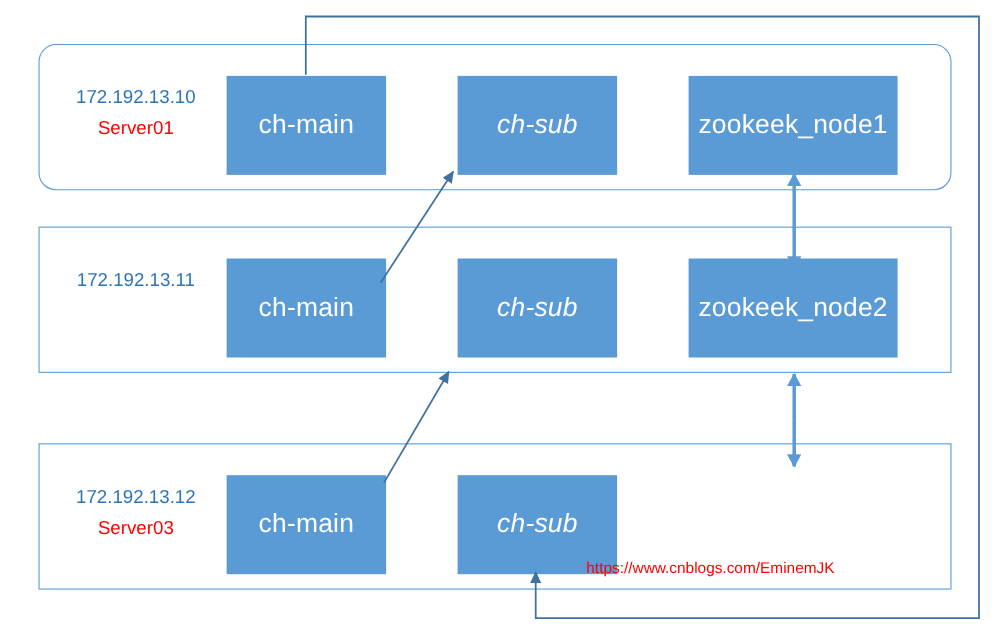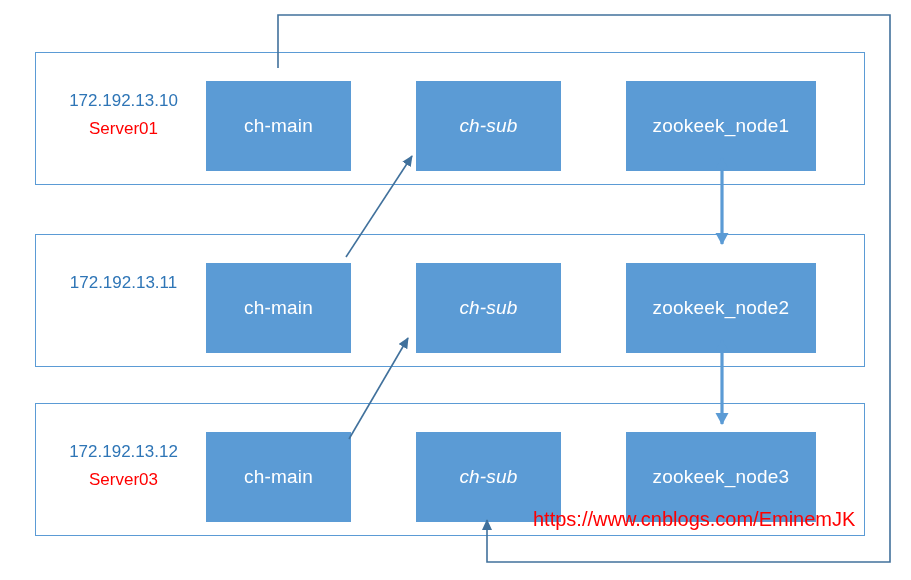--- a/index.html
+++ b/index.html
@@ -15,44 +15,44 @@
   *{margin:0;padding:0;box-sizing:border-box;}
   html,body{background:#ffffff;}
   body{
     width:911px;height:580px;position:relative;overflow:hidden;
     font-family:"Liberation Sans", sans-serif;
   }
   .server{
     position:absolute;left:35px;width:830px;height:133px;
     border:1px solid var(--container-border);background:#ffffff;
   }
-  #server-1{top:52px;}
-  #server-2{top:234px;}
+  #server-1{top:40px;border-radius:16px;}
+  #server-2{top:206px;}
   #server-3{top:403px;}
   .server-label{
     position:absolute;left:10px;top:36px;width:155px;text-align:center;
   }
   .ip{color:var(--ip-text);font-size:17px;line-height:1.4;}
   .name{color:var(--server-name);font-size:17px;line-height:1.4;margin-top:4px;}
   .node{
     position:absolute;top:28px;height:90px;background:var(--box-fill);
     color:var(--box-text);display:flex;align-items:center;justify-content:center;
-    font-size:19px;letter-spacing:.2px;
+    font-size:24px;letter-spacing:.2px;
   }
   .node.main{left:170px;width:145px;}
   .node.sub{left:380px;width:145px;font-style:italic;}
   .node.zk{left:590px;width:190px;}
   svg.overlay{position:absolute;inset:0;pointer-events:none;}
   .thin{fill:none;stroke:var(--arrow-dark);stroke-width:1.6;}
   .thick{fill:none;stroke:var(--arrow-light);stroke-width:3.2;}
   .mk-dark{fill:var(--arrow-dark);}
   .mk-light{fill:var(--arrow-light);}
   .footer-link{
     position:absolute;left:533px;top:508px;color:var(--link-text);
-    font-size:20px;white-space:nowrap;
+    font-size:14px;white-space:nowrap;
   }
 </style>
 </head>
 <body>
 
 <div class="server" id="server-1">
   <div class="server-label">
     <div class="ip">172.192.13.10</div>
     <div class="name">Server01</div>
   </div>
@@ -70,21 +70,20 @@
   <div class="node zk">zookeek_node2</div>
 </div>
 
 <div class="server" id="server-3">
   <div class="server-label">
     <div class="ip">172.192.13.12</div>
     <div class="name">Server03</div>
   </div>
   <div class="node main">ch-main</div>
   <div class="node sub">ch-sub</div>
-  <div class="node zk">zookeek_node3</div>
 </div>
 
 <svg class="overlay" width="911" height="580" viewBox="0 0 911 580" xmlns="http://www.w3.org/2000/svg">
   <defs>
     <marker id="ahd" markerUnits="userSpaceOnUse" markerWidth="12" markerHeight="12" refX="10" refY="5" orient="auto">
       <path d="M0,0 L11,5 L0,10 Z" class="mk-dark"></path>
     </marker>
     <marker id="ahl" markerUnits="userSpaceOnUse" markerWidth="14" markerHeight="14" refX="11" refY="6.5" orient="auto">
       <path d="M0,0 L12,6.5 L0,13 Z" class="mk-light"></path>
     </marker>

